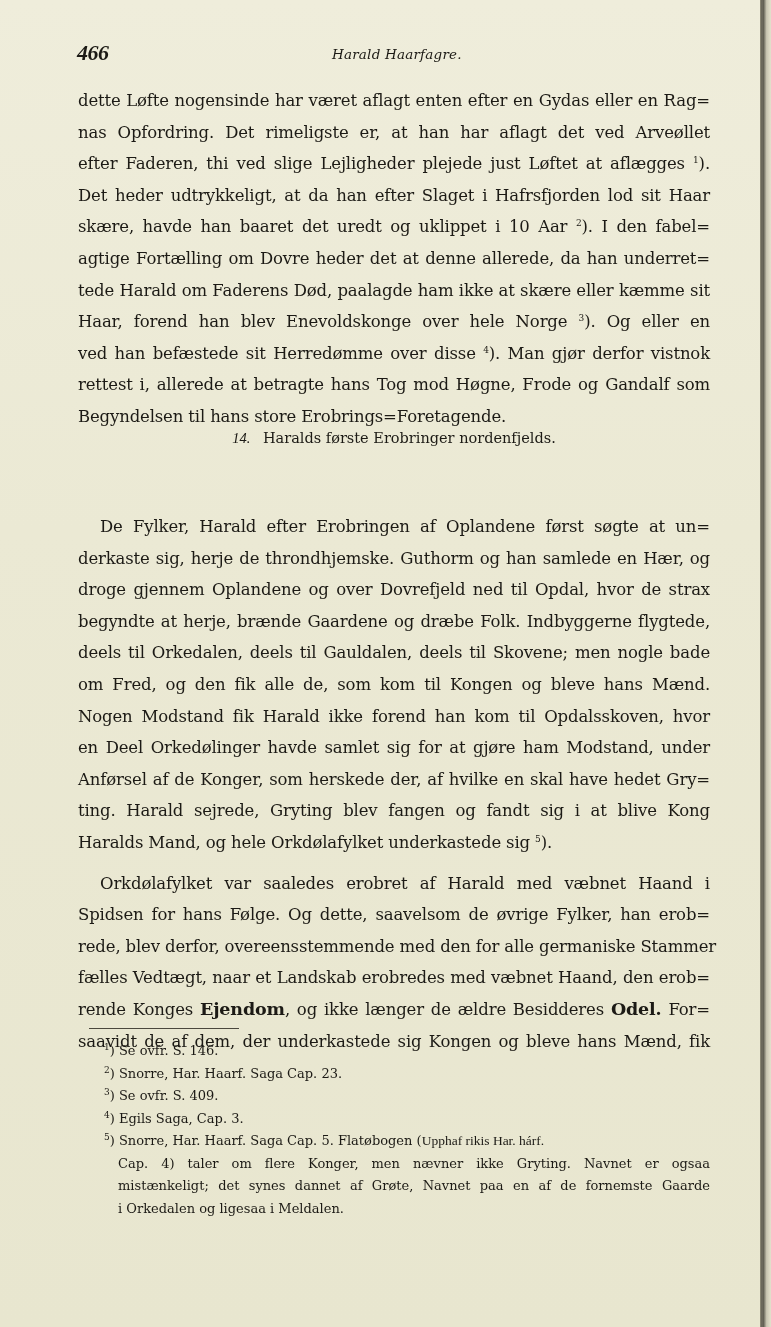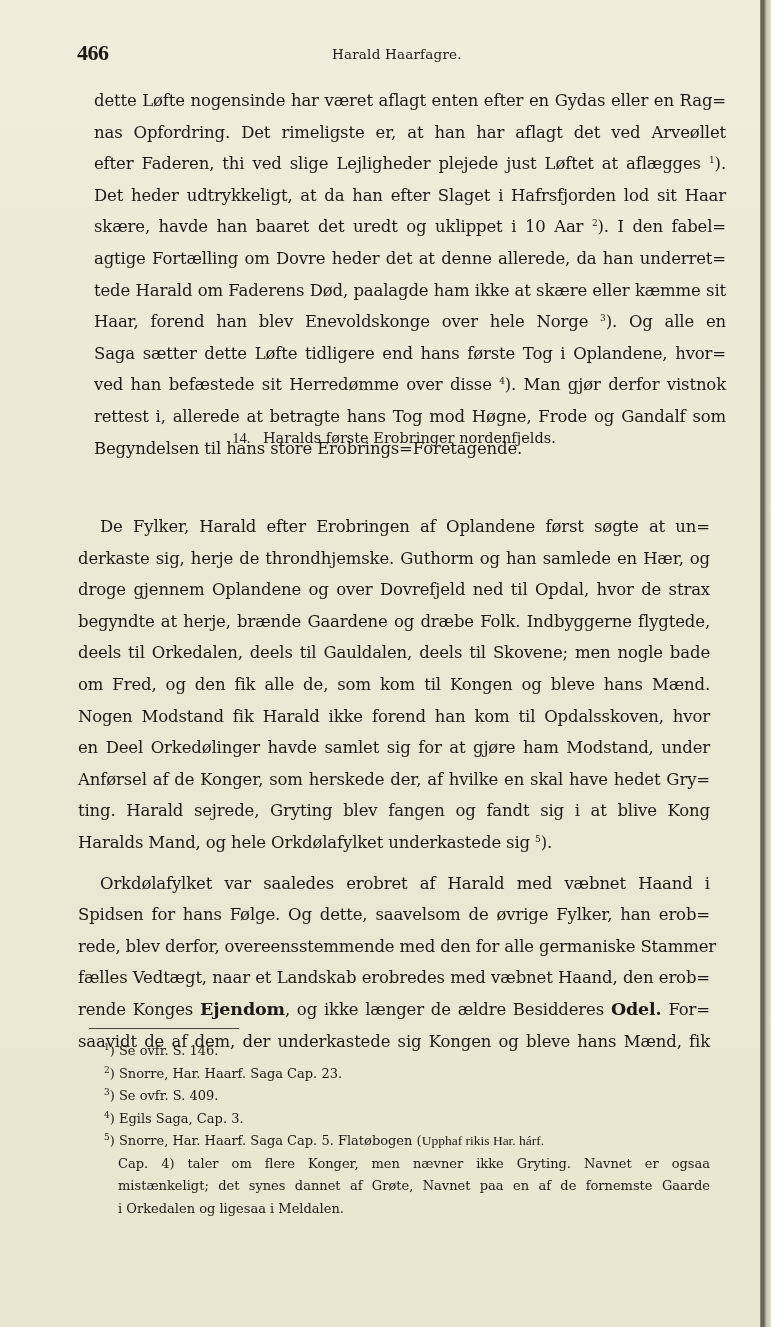--- a/index.html
+++ b/index.html
@@ -34,41 +34,41 @@
       right: 8px; top: 0;
       width: 2px; height: 1327px;
       background: #6b685b;
     }
     .running-head {
       position: absolute;
       left: 77px;
       top: 40px;
       width: 640px;
       height: 40px;
+      font-style: italic;
     }
     .page-number {
       position: absolute;
       left: 0; top: 0;
       font-family: "Liberation Serif", serif;
       font-weight: bold;
       font-size: 22px;
       letter-spacing: -0.5px;
     }
     .running-title {
       position: absolute;
       left: 255px; top: 6px;
       font-size: 13.5px;
       letter-spacing: 0.2px;
     }
     .body-text {
       position: absolute;
       left: 78px;
       top: 85px;
       width: 632px;
-      margin-left: 16px;
     }
     .line {
       height: 31.6px;
       line-height: 31.6px;
       font-size: 16.5px;
       white-space: nowrap;
       text-align: justify;
       text-align-last: justify;
       font-family: "DejaVu Serif", serif;
       letter-spacing: -0.15px;
@@ -89,20 +89,21 @@
       position: absolute;
       left: 78px;
       top: 430px;
       width: 632px;
       text-align: center;
       font-size: 14.5px;
     }
     .section-number {
       margin-right: 8px;
       font-family: "Liberation Serif", serif;
+      font-style: italic;
     }
     .body-text-2 {
       position: absolute;
       left: 78px;
       top: 502px;
       width: 632px;
     }
     .bold {
       font-weight: bold;
       font-size: 17.5px;
@@ -156,22 +157,21 @@
   </div>
 
   <div class="body-text">
     <div class="line">dette Løfte nogensinde har været aflagt enten efter en Gydas eller en Rag=</div>
     <div class="line">nas Opfordring.   Det rimeligste er, at han har aflagt det ved Arveøllet</div>
     <div class="line"><span>efter Faderen, thi ved slige Lejligheder plejede just Løftet at aflægges</span> <sup>1</sup><span>).</span></div>
     <div class="line">Det heder udtrykkeligt, at da han efter Slaget i Hafrsfjorden lod sit Haar</div>
     <div class="line"><span>skære, havde han baaret det uredt og uklippet i 10 Aar</span> <sup>2</sup><span>).    I den fabel=</span></div>
     <div class="line">agtige Fortælling om Dovre heder det at denne allerede, da han underret=</div>
     <div class="line">tede Harald om Faderens Død, paalagde ham ikke at skære eller kæmme sit</div>
-    <div class="line"><span>Haar, forend han blev Enevoldskonge over hele Norge</span> <sup>3</sup><span>).    Og alle en</span></div>
-    <div class="line">Saga sætter dette Løfte tidligere end hans første Tog i Oplandene, hvor=</div>
+    <div class="line"><span>Haar, forend han blev Enevoldskonge over hele Norge</span> <sup>3</sup><span>).    Og eller en</span></div>
     <div class="line"><span>ved han befæstede sit Herredømme over disse</span> <sup>4</sup><span>).    Man gjør derfor vistnok</span></div>
     <div class="line">rettest i, allerede at betragte hans Tog mod Høgne, Frode og Gandalf som</div>
     <div class="line last">Begyndelsen til hans store Erobrings=Foretagende.</div>
   </div>
 
   <div class="section-heading">
     <span class="section-number">14.</span>
     <span>Haralds første Erobringer nordenfjelds.</span>
   </div>
 

